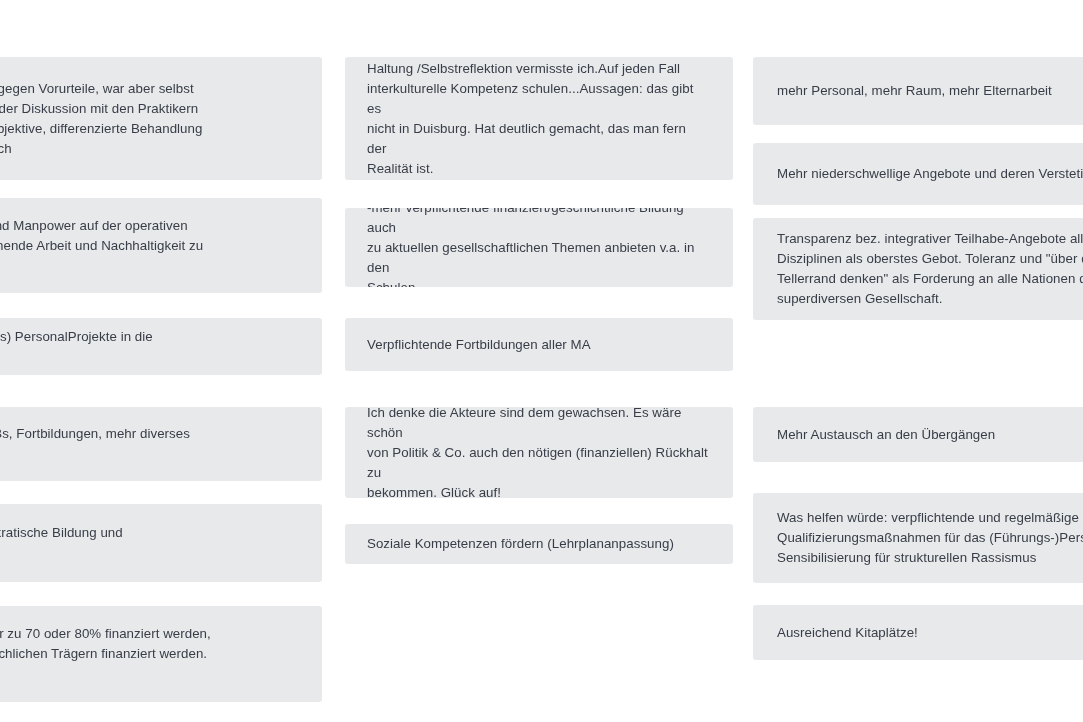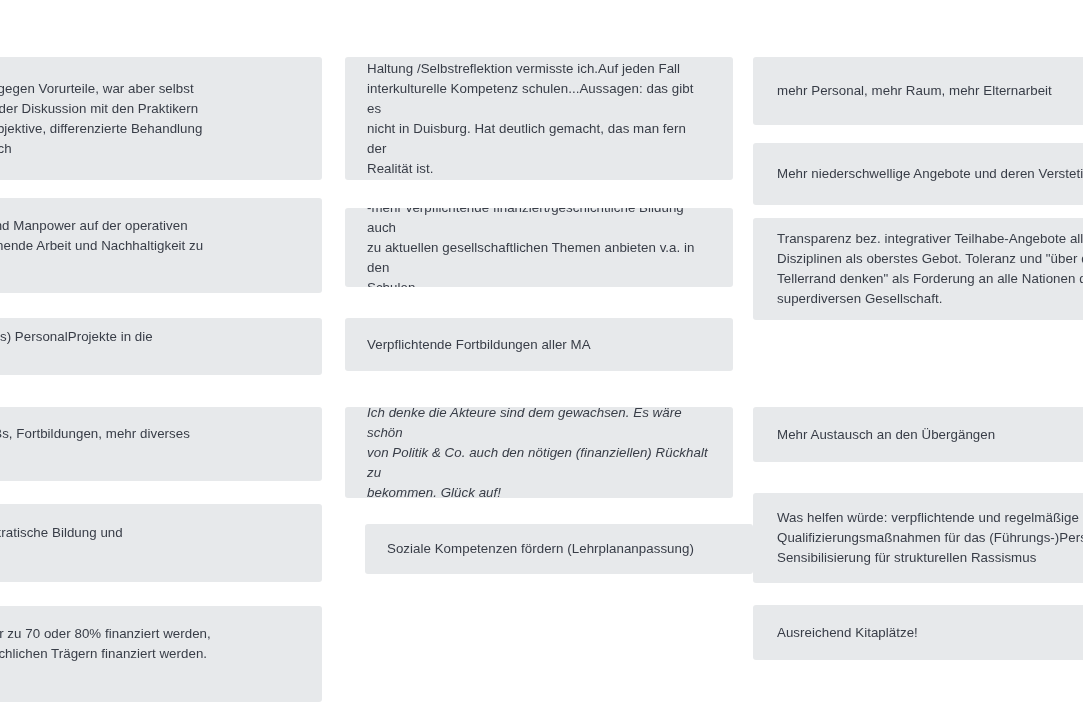--- a/index.html
+++ b/index.html
@@ -103,26 +103,26 @@
 Realität ist.</span>
       </div>
       <div class="card" style="top: 208px; height: 79px;">
         <span class="card-text">-mehr verpflichtende finanziert/geschichtliche Bildung auch
 zu aktuellen gesellschaftlichen Themen anbieten v.a. in den
 Schulen</span>
       </div>
       <div class="card" style="top: 318px; height: 53px;">
         <span class="card-text">Verpflichtende Fortbildungen aller MA</span>
       </div>
-      <div class="card" style="top: 407px; height: 91px; font-style: italic;">
+      <div class="card" style="top: 407px; height: 91px;">
         <span class="card-text">Ich denke die Akteure sind dem gewachsen. Es wäre schön
 von Politik &amp; Co. auch den nötigen (finanziellen) Rückhalt zu
 bekommen. Glück auf!</span>
       </div>
-      <div class="card" style="top: 524px; height: 50px; margin-left: 20px;">
+      <div class="card" style="top: 524px; height: 40px;">
         <span class="card-text">Soziale Kompetenzen fördern (Lehrplananpassung)</span>
       </div>
     </div>
   <div class="column" id="col-right">
       <div class="card" style="top: 57px; height: 68px;">
         <span class="card-text">mehr Personal, mehr Raum, mehr Elternarbeit</span>
       </div>
       <div class="card" style="top: 143px; height: 62px;">
         <span class="card-text">Mehr niederschwellige Angebote und deren Verstetigung</span>
       </div>

